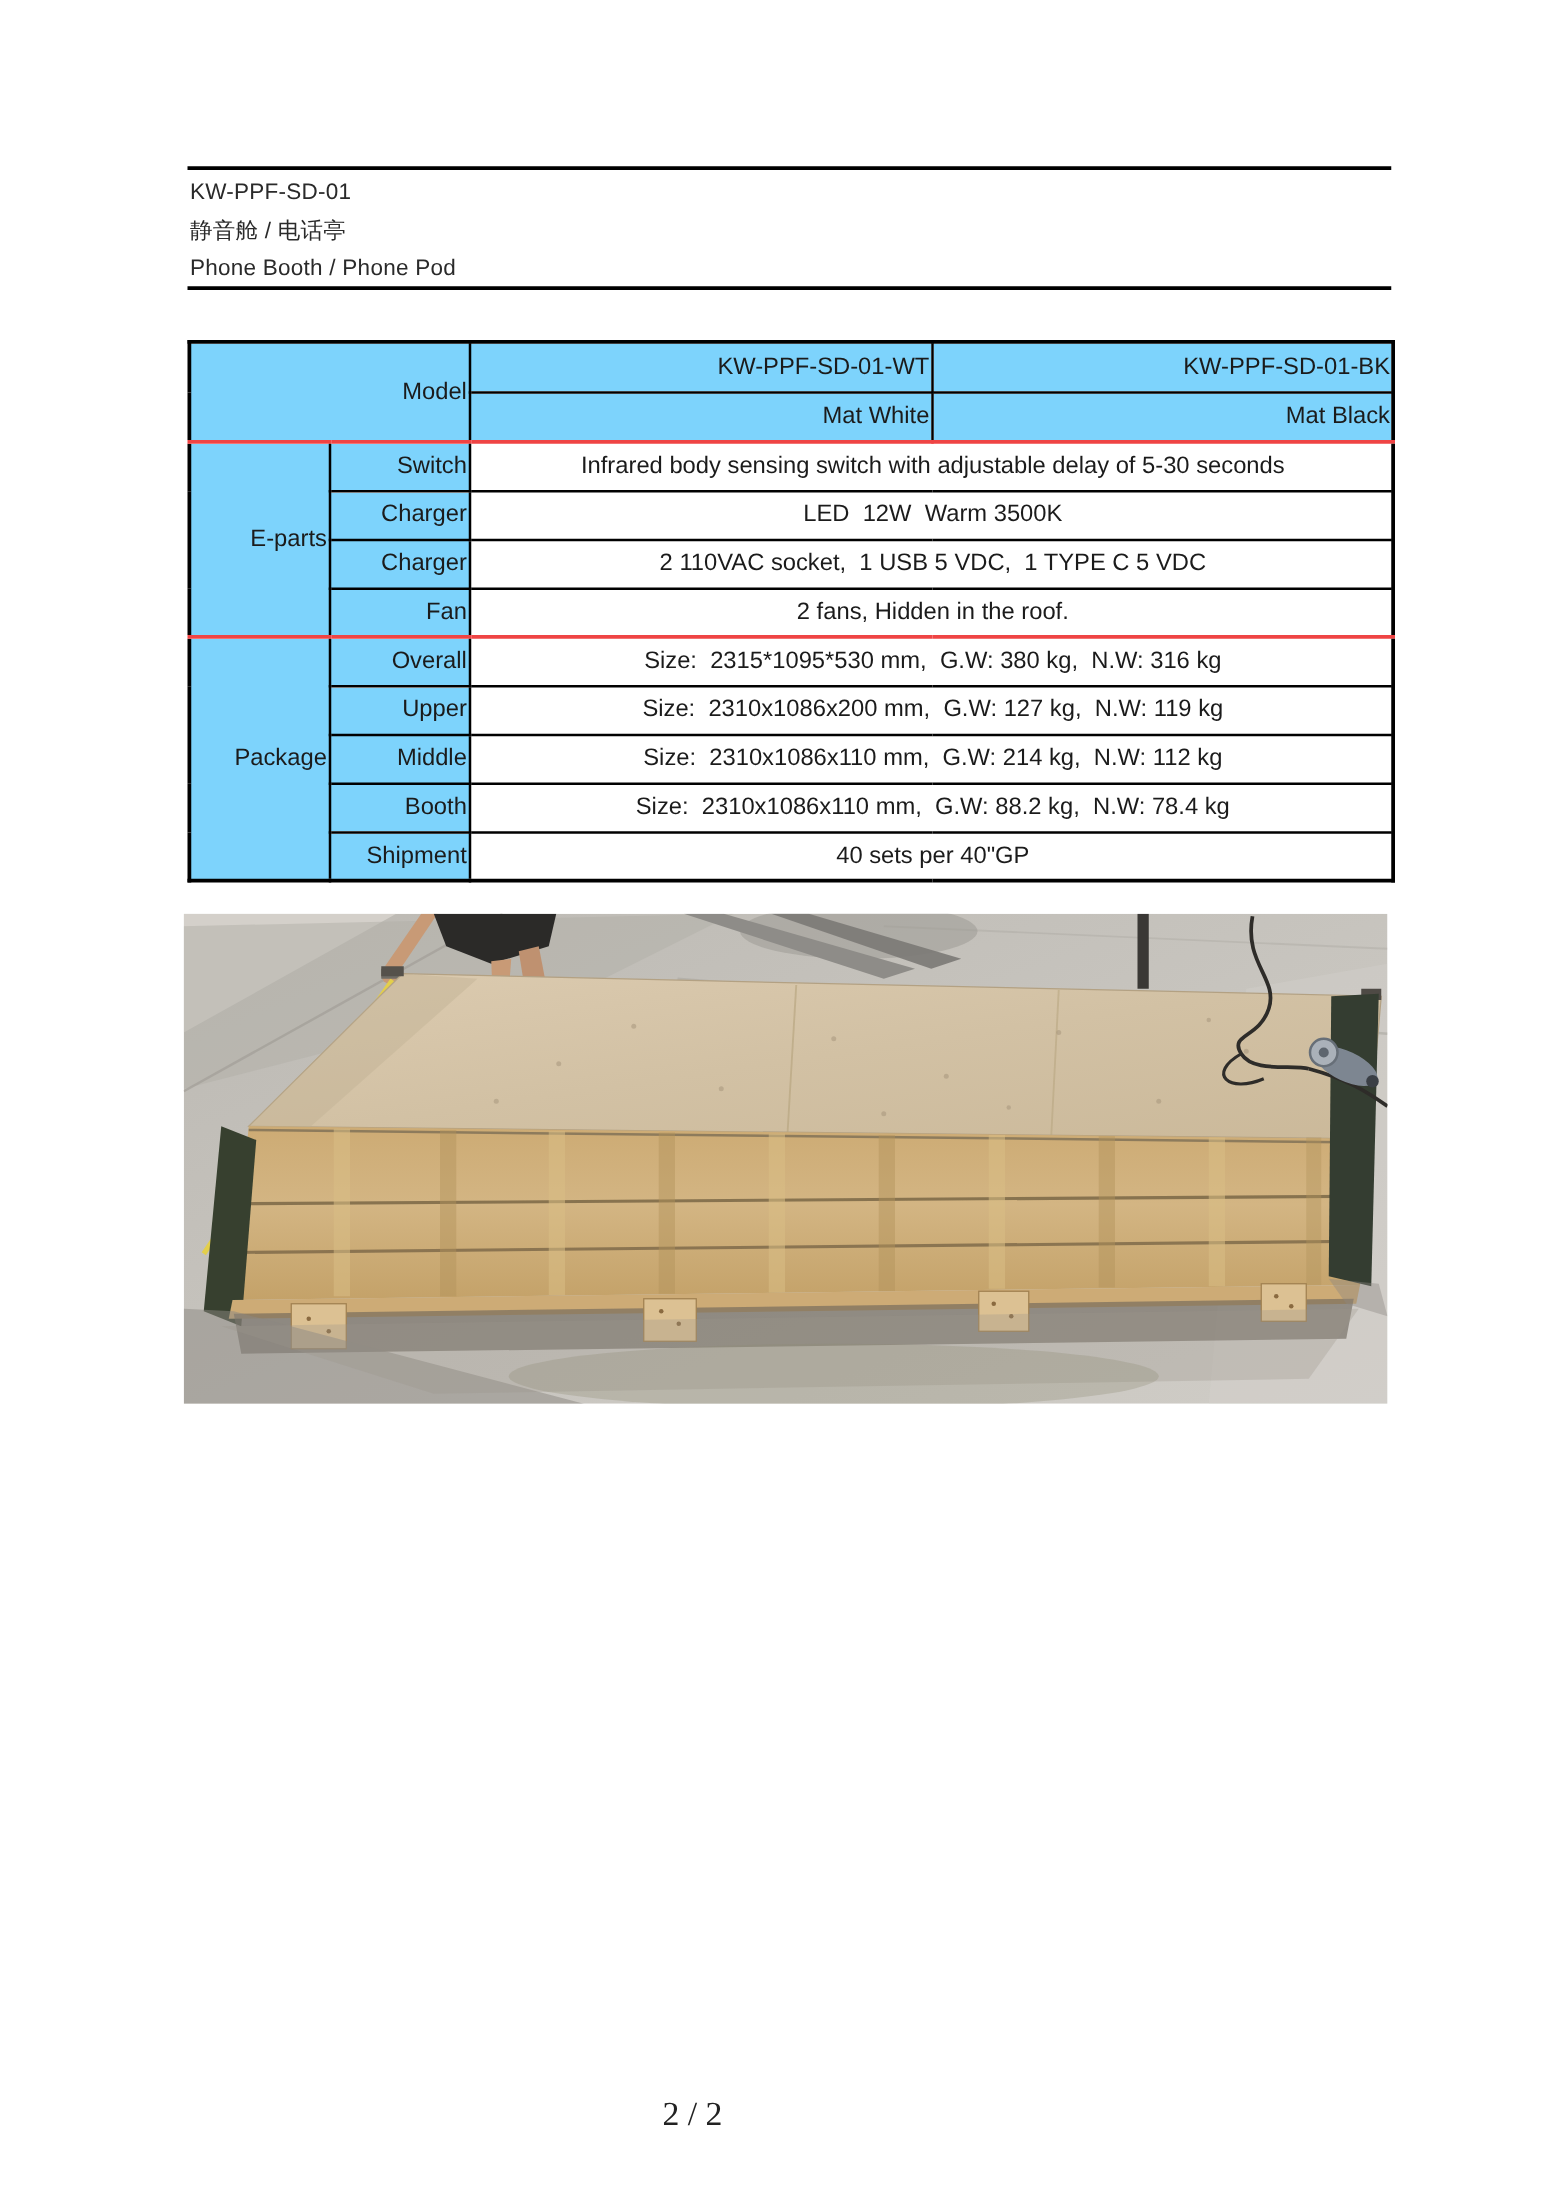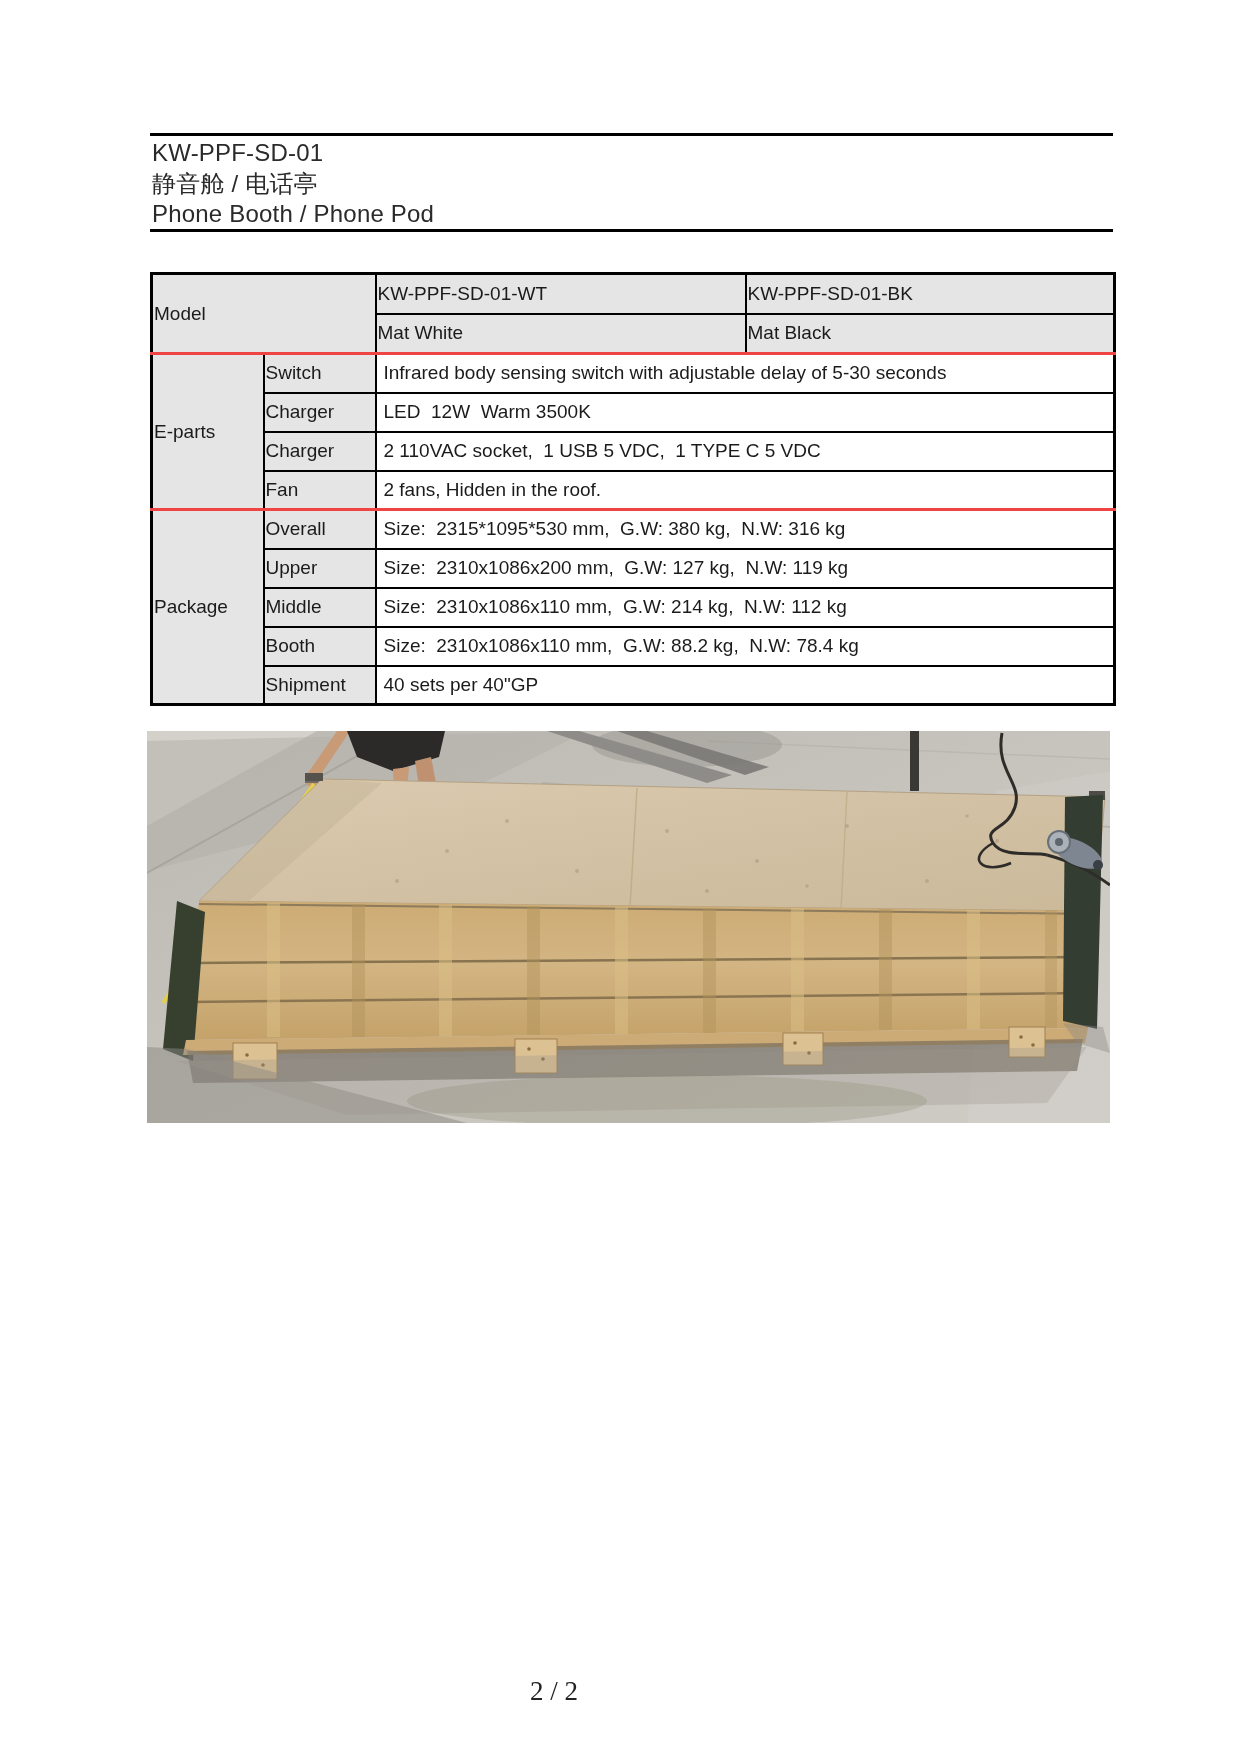--- a/index.html
+++ b/index.html
@@ -3,33 +3,33 @@
 <meta charset="utf-8">
 <style>
   html,body { margin:0; padding:0; }
   body {
     width:1241px; height:1755px; background:#ffffff; position:relative;
     font-family:"Liberation Sans", sans-serif; color:#1f1f1f; overflow:hidden;
   }
   .rule { position:absolute; left:150px; width:963px; height:3px; background:#000; }
   .rule-top { top:133px; }
   .rule-bottom { top:229px; }
-  .doc-header { position:absolute; left:152px; top:138px; font-size:24px; line-height:30.5px;
+  .doc-header { position:absolute; left:152px; top:138px; font-size:18px; line-height:30.5px;
                 letter-spacing:0.2px; color:#2a2a2a; }
   .doc-header div { white-space:pre; }
 
   table.spec { position:absolute; left:150px; top:272px; width:963px;
                border-collapse:collapse; table-layout:fixed;
                font-size:19px; color:#1b1b1b; border:3px solid #000; }
   table.spec td { border:2px solid #000; overflow:hidden; }
   tr.hrow { height:40px; }
   tr.brow { height:39px; }
   tr.sec-start td { border-top:3px solid #ef4444; }
-  td.blue { background:#e5e5e5; text-align:left; vertical-align:middle; }
-  td.val  { background:#ffffff; text-align:left; vertical-align:middle;
+  td.blue { background:#7dd3fc; text-align:right; vertical-align:middle; }
+  td.val  { background:#ffffff; text-align:center; vertical-align:middle;
             padding:0 4px 0 7px; white-space:pre-wrap; }
 
   .photo-wrap { position:absolute; left:147px; top:731px; width:963px; height:392px; }
   .photo-wrap svg { display:block; width:100%; height:100%; }
 
   .page-footer { position:absolute; left:0; top:1676px; width:1108px; text-align:center;
                  font-family:"Liberation Serif", serif; font-size:27px; color:#222; }
 </style>
 </head>
 <body>

